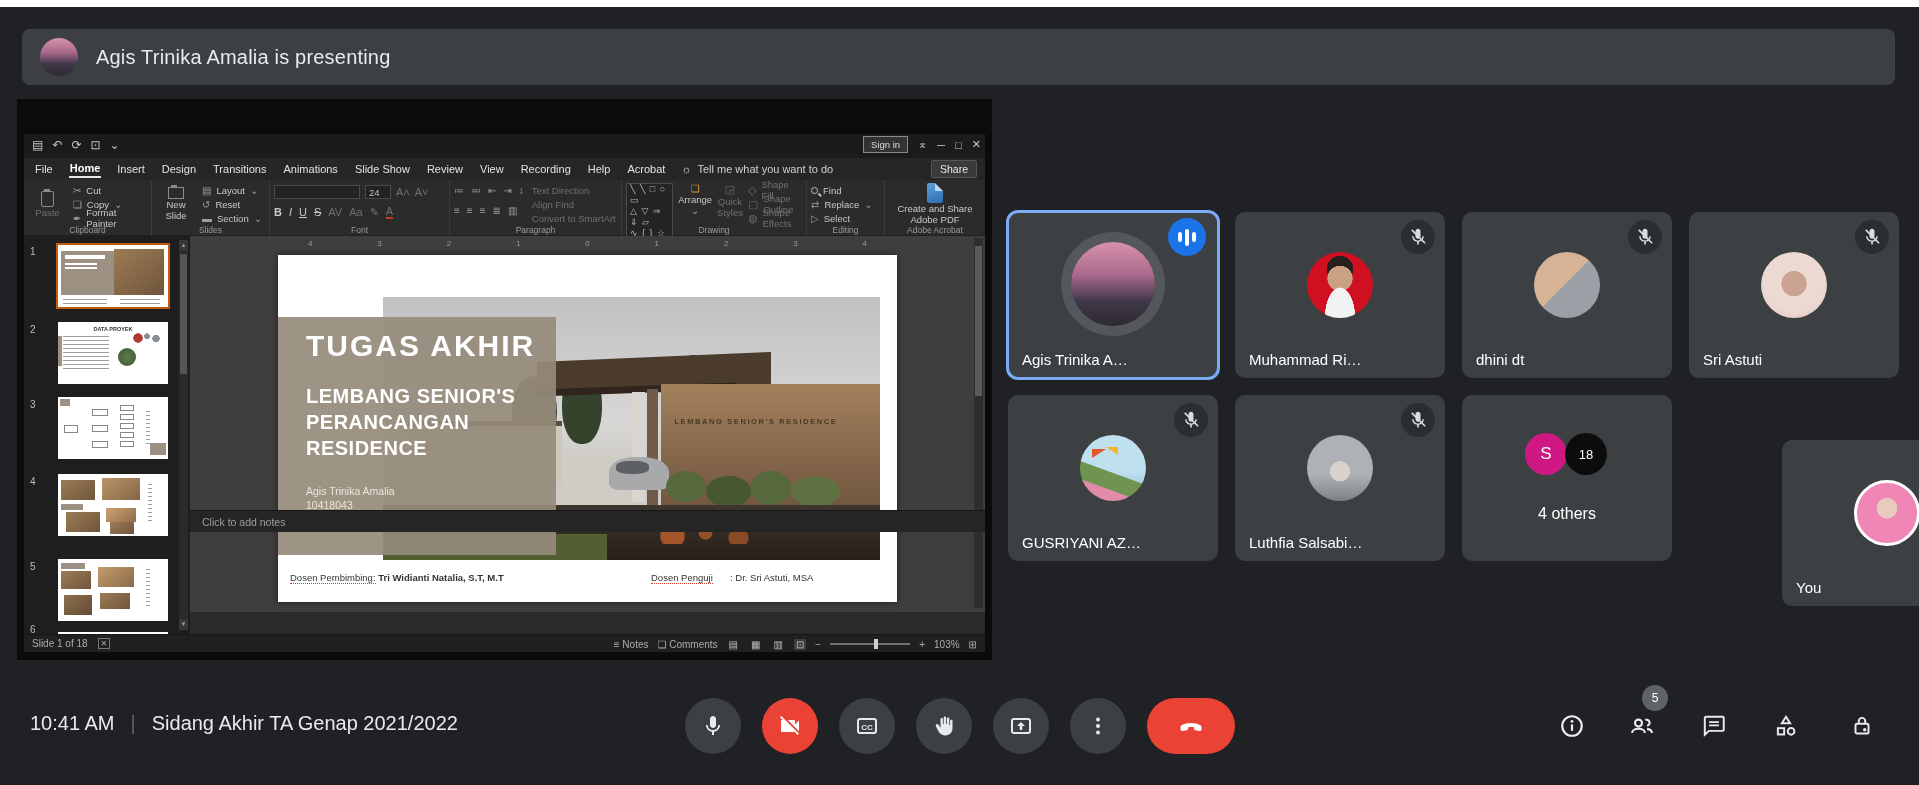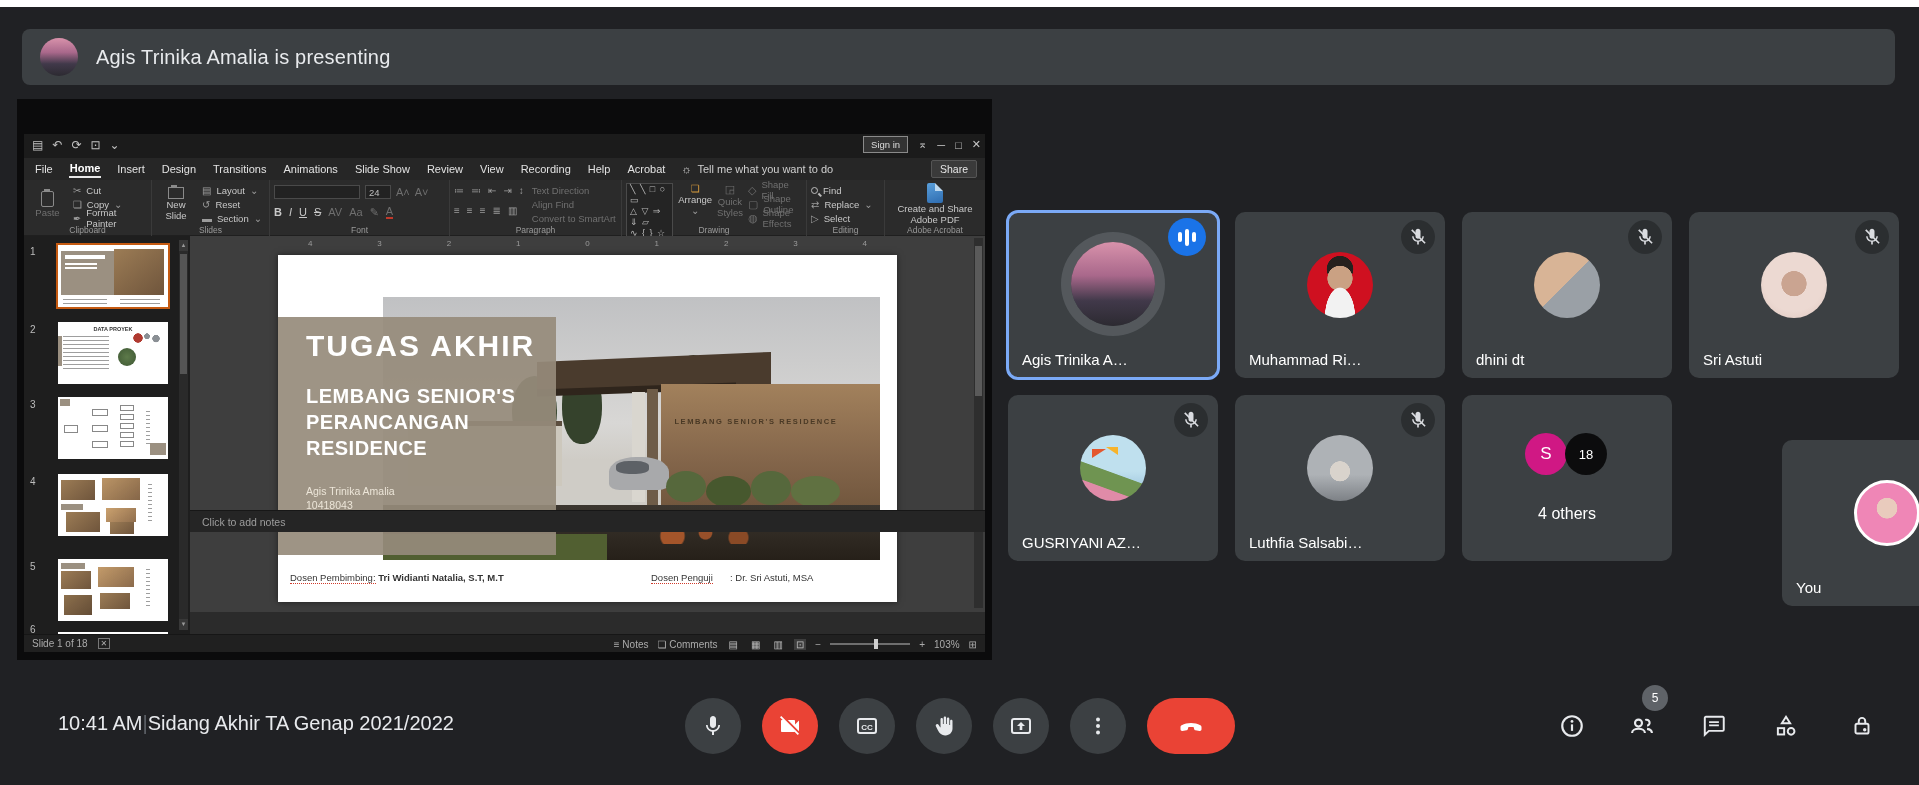--- a/index.html
+++ b/index.html
@@ -122,21 +122,21 @@
   .mutebadge { position:absolute; top:8px; right:10px; width:34px; height:34px; border-radius:50%; background:rgba(0,0,0,.28); display:flex; align-items:center; justify-content:center; }
   .audiobadge { position:absolute; top:6px; right:12px; width:38px; height:38px; border-radius:50%; background:#1a73e8; display:flex; align-items:center; justify-content:center; gap:3px; }
   .audiobadge i { width:4px; background:#fff; border-radius:2px; display:block; }
   .ov-circles { position:absolute; left:50%; top:38px; transform:translateX(-50%); width:84px; height:44px; }
   .ovc { position:absolute; width:42px; height:42px; border-radius:50%; color:#fff; display:flex; align-items:center; justify-content:center; font-size:17px; }
   .ovc.s { left:0; background:#d01884; z-index:1; }
   .ovc.n { left:40px; background:#0c0c0d; font-size:13px; z-index:2; }
   .center-name { left:0; right:0; text-align:center; bottom:38px; position:absolute; color:#fff; font-size:16px; }
 
   
-  .bb-left { left:30px; top:712px; display:flex; align-items:center; color:#e8eaed; font-size:20px; font-weight:500;margin-left:28px; }
+  .bb-left { left:30px; top:712px; display:flex; align-items:center; gap:16px; color:#e8eaed; font-size:20px; font-weight:500; }
   .bb-sep { color:#5f6368; font-weight:400; }
   .controls { left:685px; top:698px; display:flex; gap:21px; align-items:center; }
   .cbtn { width:56px; height:56px; border-radius:50%; background:#3c4043; display:flex; align-items:center; justify-content:center; }
   .cbtn.red { background:#ea4335; }
   .endcall { width:88px; height:56px; border-radius:28px; background:#ea4335; display:flex; align-items:center; justify-content:center; }
   .rt-icon { position:absolute; top:710px; width:32px; height:32px; display:flex; align-items:center; justify-content:center; }
   .peoplebadge { position:absolute; left:1642px; top:685px; min-width:26px; height:26px; border-radius:13px; background:#5f6368; color:#fff; font-size:12px; display:flex; align-items:center; justify-content:center; padding:0 4px; }
 
   
   .mini-taupe { background:#9b9081; position:absolute; }

